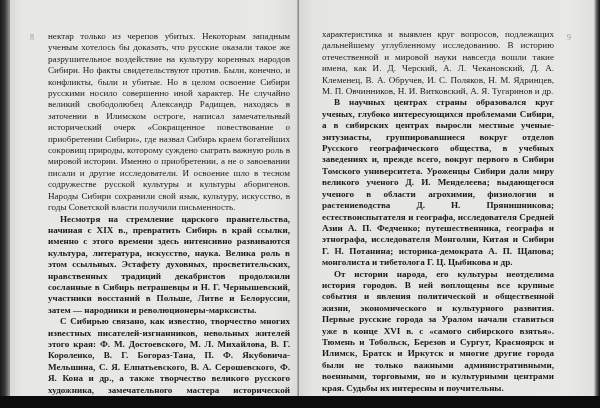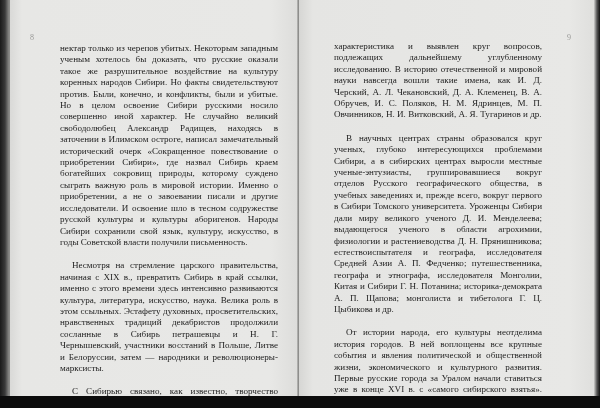--- a/index.html
+++ b/index.html
@@ -45,22 +45,22 @@
   }
   .page.left .page-number { left:20px; }
   .page.right .page-number { left:268px; }
   .text-block {
     position:absolute; color:#1c1c1c;
     font-size:9.1px; line-height:11.4px;
     text-align:justify;
   }
   .page.left .text-block { left:38px; top:31px; width:242px; }
   .page.right .text-block { left:23px; top:29px; width:232px; }
-  .text-block p { margin:12px; text-indent:0; }
-  .text-block p.indent { text-indent:12px; }
+  .text-block p { margin:0; text-indent:0; }
+  .text-block p.indent { text-indent:12px;font-weight:bold; }
   .text-block p.cont { text-indent:0; }
   .text-block p.gap { margin-top:1px; }
 </style>
 </head>
 <body>
 
 <div class="spread">
   <div class="left-edge"></div>
 
   <div class="page left">

